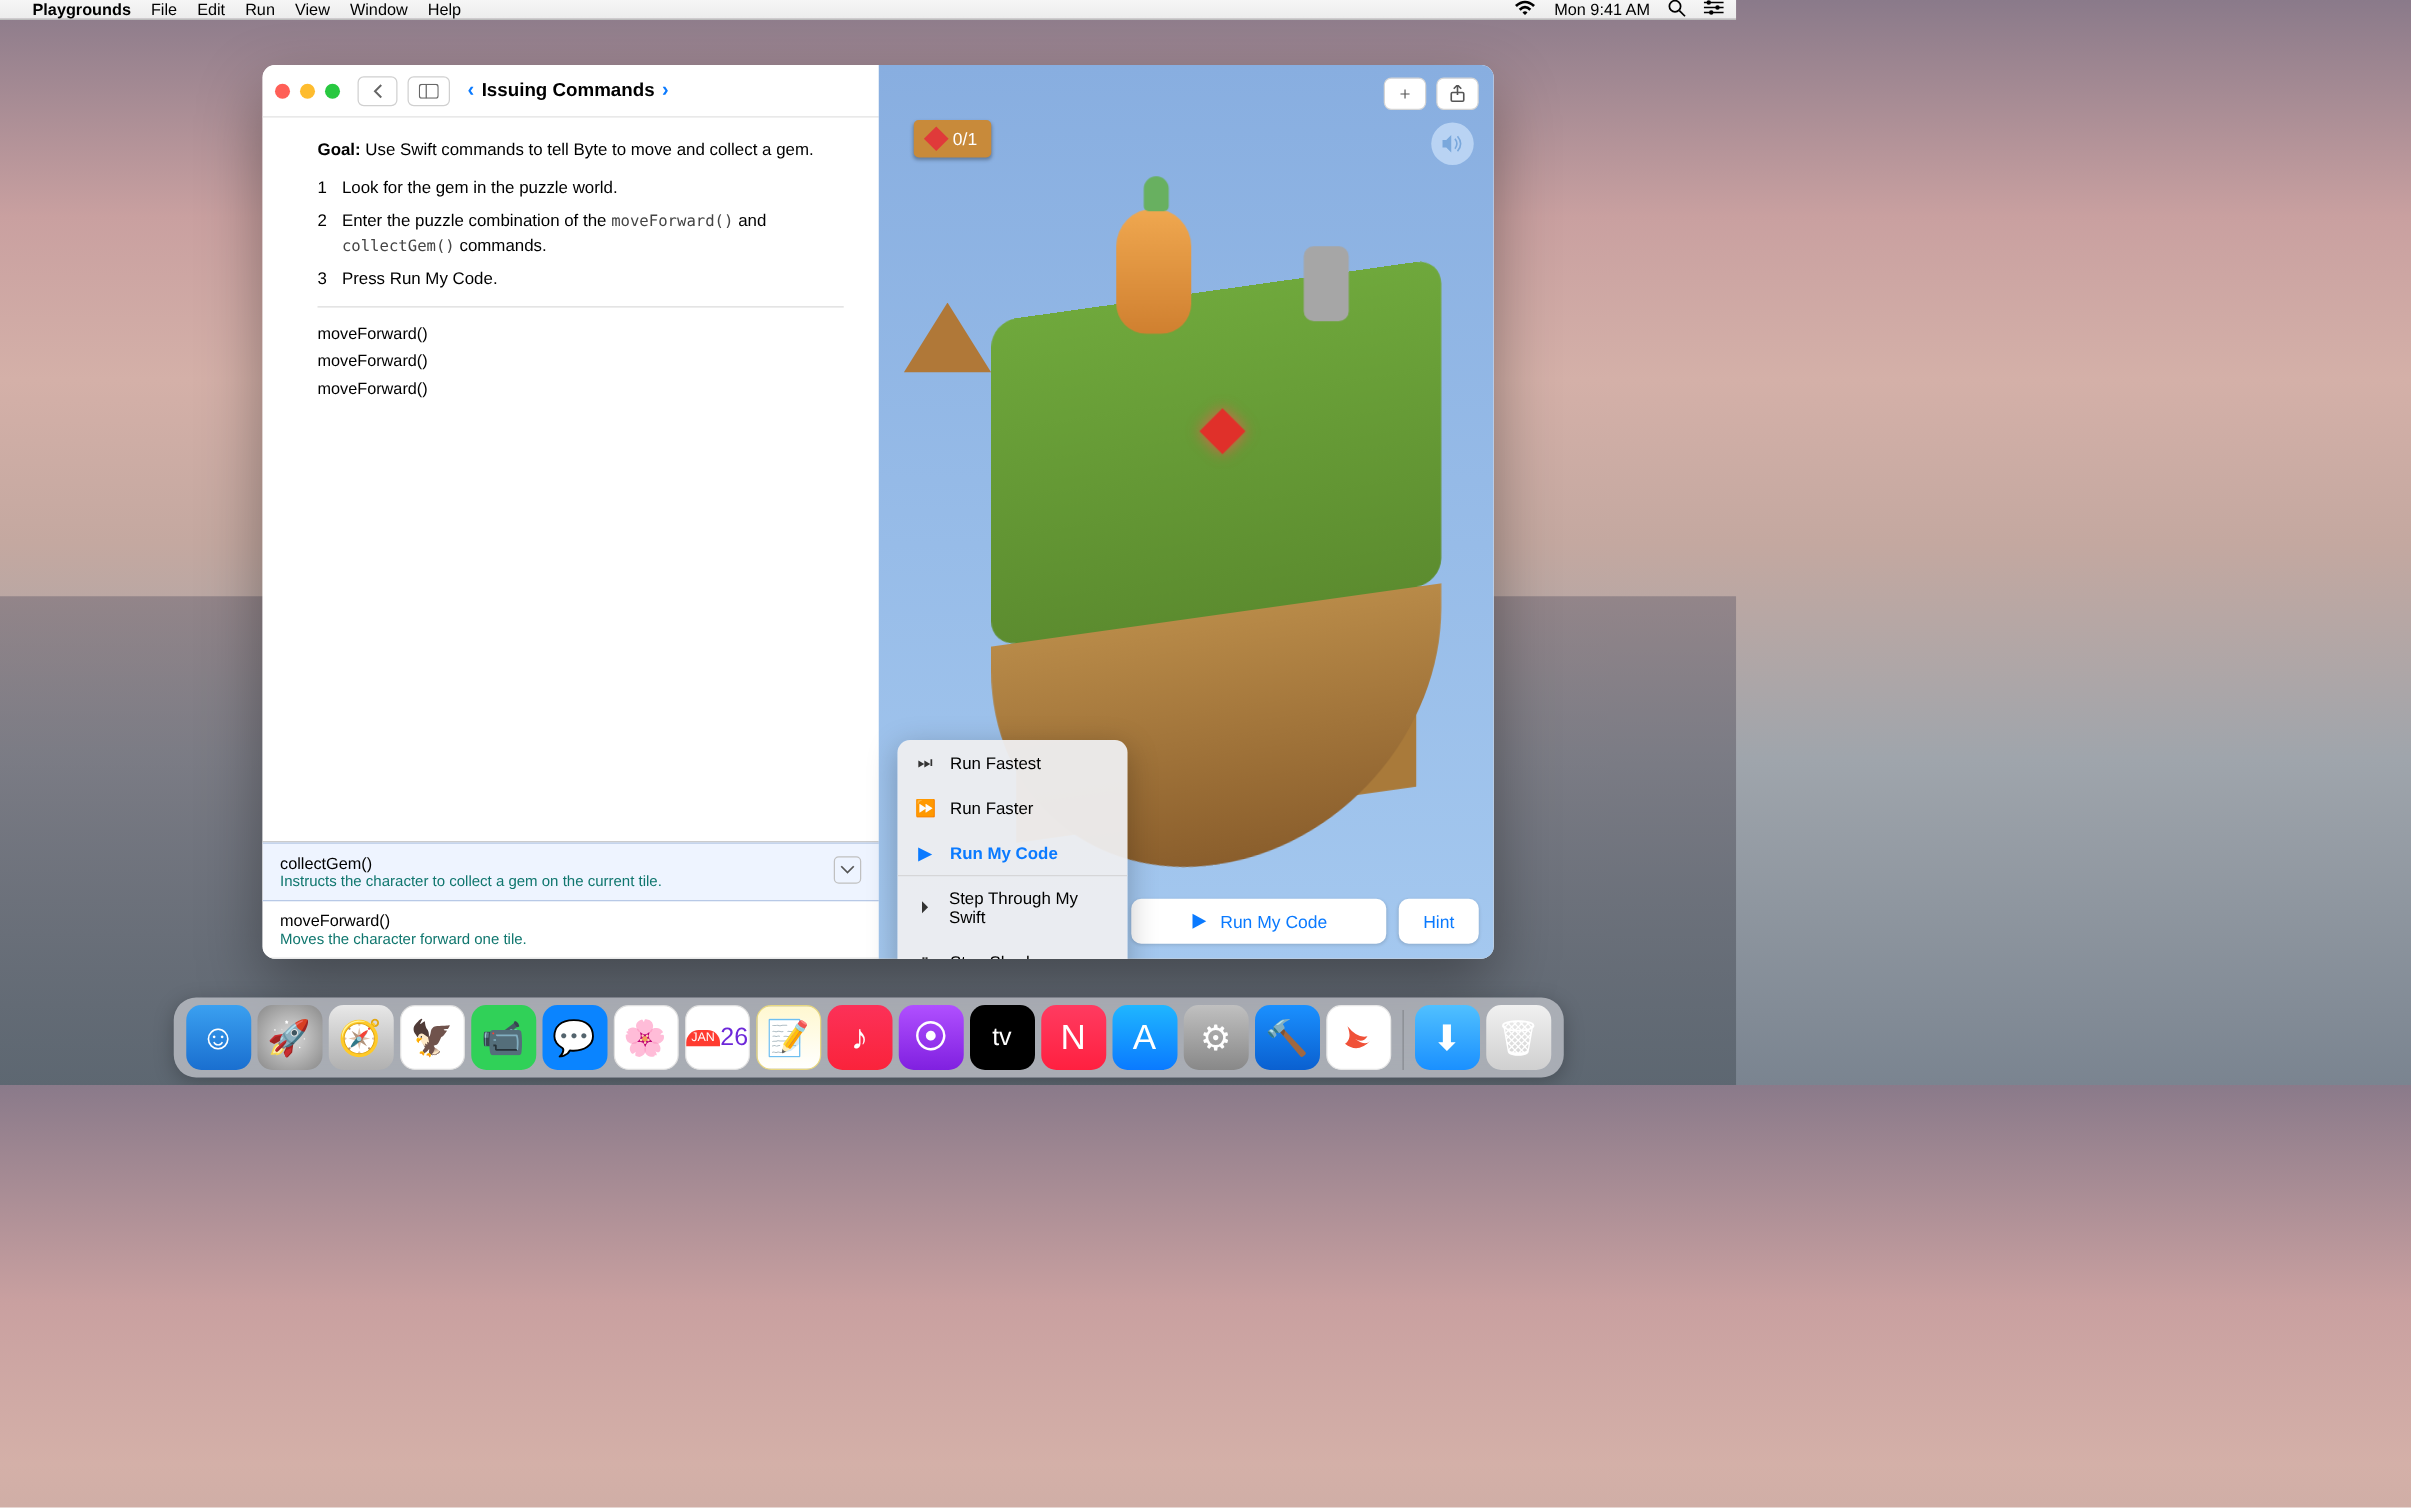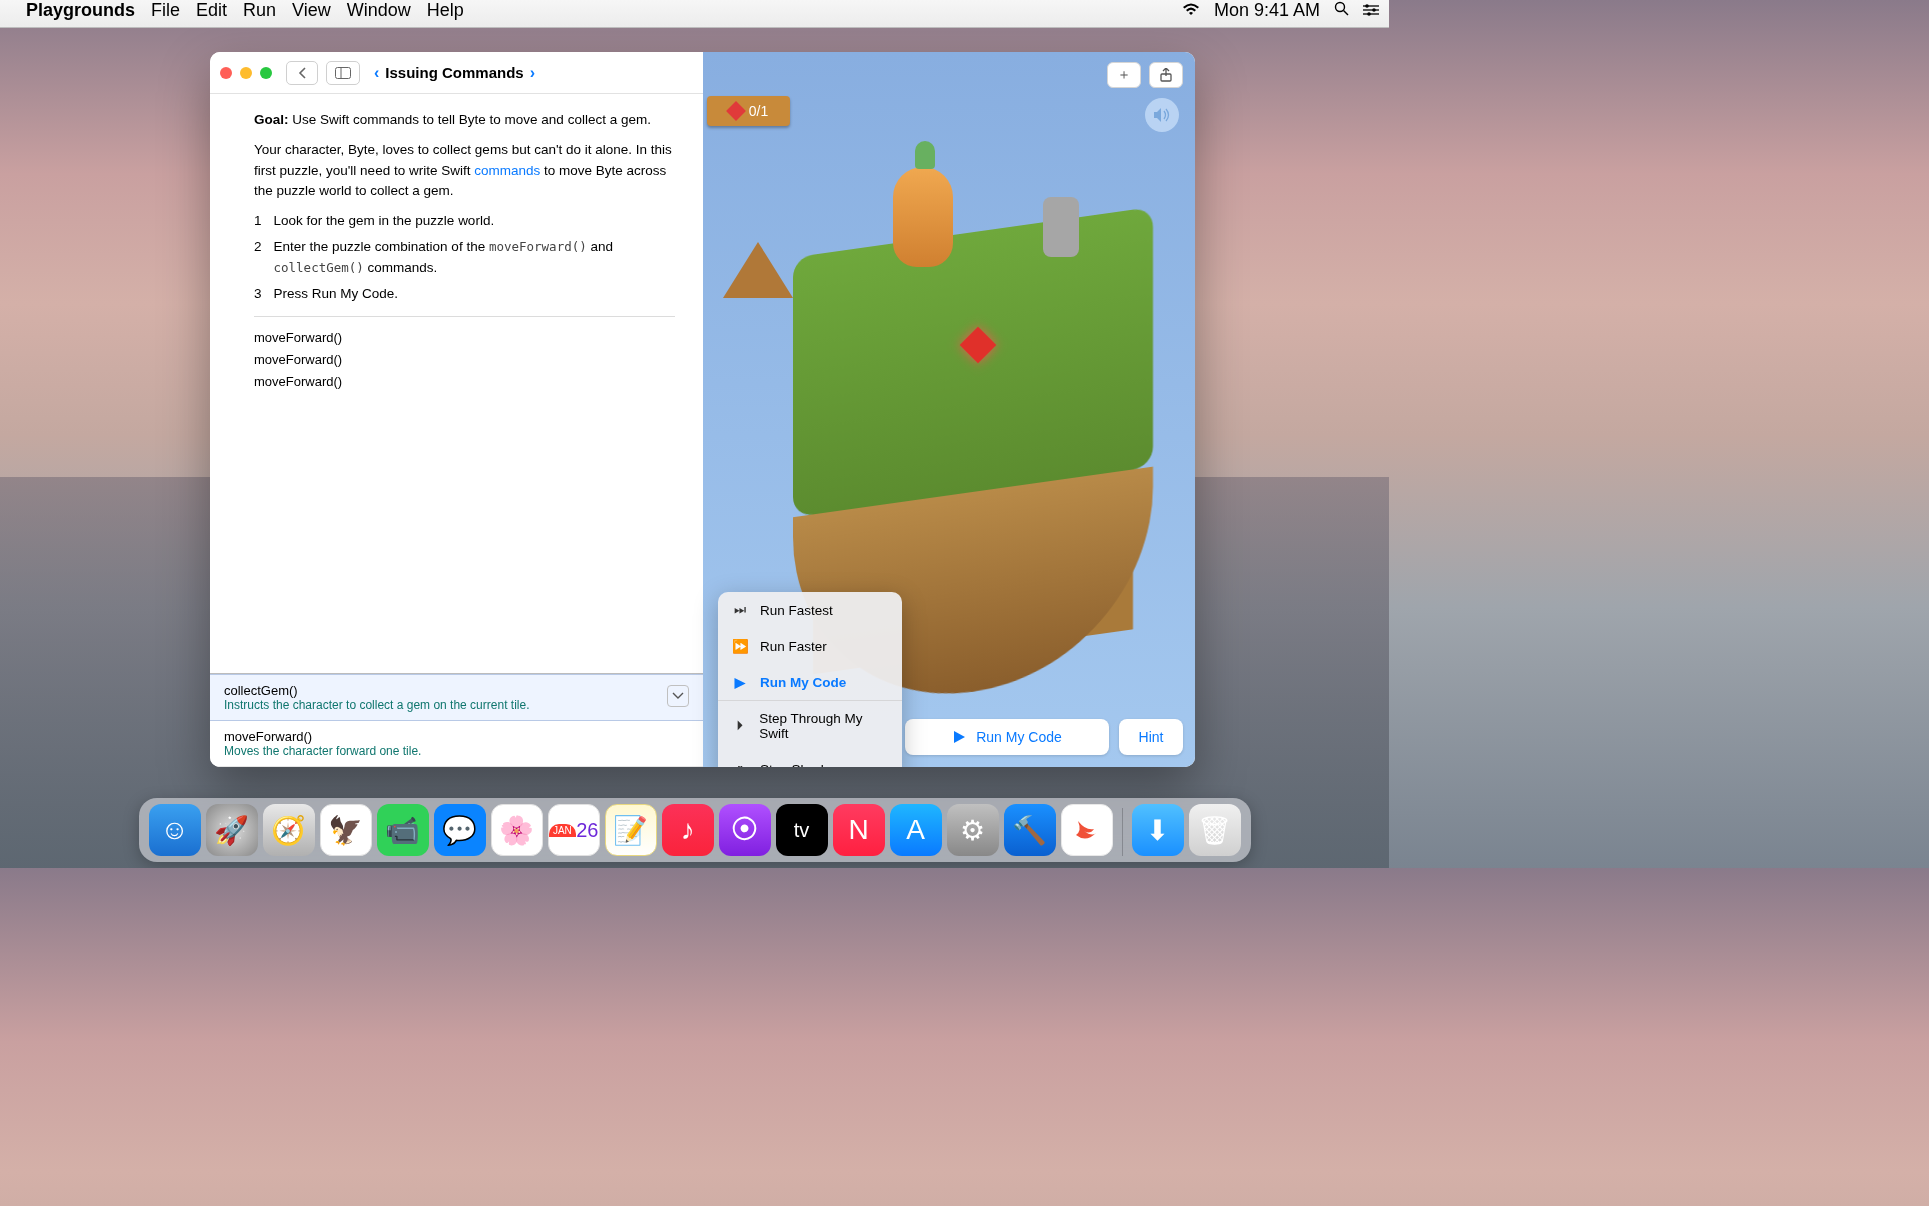--- a/index.html
+++ b/index.html
@@ -7,24 +7,24 @@
   width: 1389px; height: 868px;
   background: linear-gradient(180deg, #8a7a8a 0%, #c9a0a0 20%, #d4b0a8 35%, #c4a8a0 50%, #9fa5ac 70%, #7a8490 100%);
   position: relative; overflow: hidden;
 }
 .desktop-bg { position:absolute; inset:0; z-index:0; }
 .desktop-bg::after { content:""; position:absolute; left:0; right:0; top:55%; height:45%;
   background: linear-gradient(180deg, rgba(120,110,120,0.6), rgba(90,100,110,0.9)); }
 
 
 .menubar {
-  position: relative; z-index: 10; height: 28px;
+  position: relative; z-index: 10; height: 16px;
   background: linear-gradient(#f6f6f6, #ececec);
   border-bottom: 1px solid #bdbdbd;
-  display:flex; align-items:flex-start; padding:0 10px; font-size:18px; color:#000;
+  display:flex; align-items:center; padding:0 10px; font-size:13px; color:#000;
 }
 .menubar .left { display:flex; align-items:center; gap:16px; }
 .menubar .left .appname { font-weight:600; }
 .menubar .right { margin-left:auto; display:flex; align-items:center; gap:14px; }
 .apple-logo { font-size:14px; }
 
 
 .window {
   position:absolute; left:210px; top:52px; width:985px; height:715px;
   background:#fff; border-radius:10px; overflow:hidden; z-index:5;
@@ -62,21 +62,21 @@
 .sugg-row.active { background:#eef4ff; border-bottom:1px solid #b8c9e6; border-top:1px solid #b8c9e6; }
 .sugg-name { font-size:13px; color:#000; }
 .sugg-desc { font-size:12px; color:#0f766e; }
 .sugg-chev { position:absolute; right:14px; top:10px; width:22px; height:22px; border:1px solid #c0c0c0;
   border-radius:4px; display:flex; align-items:center; justify-content:center; color:#555; font-size:12px; }
 
 
 .right-toolbar { position:absolute; top:10px; right:12px; display:flex; gap:8px; z-index:3; }
 .rbtn { width:34px; height:26px; background:#fff; border:1px solid #d5d5d5; border-radius:6px;
   display:flex; align-items:center; justify-content:center; color:#555; font-size:14px; }
-.gem-counter { position:absolute; top:44px; left:4px; width:83px; height:30px;
+.gem-counter { position:absolute; top:44px; left:28px; width:62px; height:30px;
   background:#c88a3a; border-radius:4px; display:flex; align-items:center; justify-content:center;
   color:#fff; font-size:14px; box-shadow:0 2px 3px rgba(0,0,0,0.3); z-index:3; }
 .gem-counter .gemico { width:14px; height:14px; background:#e03a3a; transform:rotate(45deg); margin-right:6px; }
 .speaker-btn { position:absolute; top:46px; right:16px; width:34px; height:34px; border-radius:50%;
   background:rgba(190,215,245,0.9); display:flex; align-items:center; justify-content:center; color:#7aa8dc; z-index:3; }
 
 
 .scene { position:absolute; inset:0; z-index:1; }
 .island { position:absolute; left:90px; top:180px; width:360px; height:260px;
   background:linear-gradient(#6fa83c, #5c8c2f); border-radius:20px; transform:skewY(-8deg) rotateX(2deg);
@@ -211,23 +211,20 @@
         <span class="chev">‹</span>
         <span>Issuing Commands</span>
         <span class="chev">›</span>
       </div>
     </div>
 
     <div class="content">
       <p>
         <strong>Goal:</strong><span> Use Swift commands to tell Byte to move and collect a gem.</span>
       </p>
-      <p>
-        <span>Your character, Byte, loves to collect gems but can't do it alone. In this first puzzle, you'll need to write Swift </span><a href="#">commands</a><span> to move Byte across the puzzle world to collect a gem.</span>
-      </p>
       <ol>
         <li>
             <span class="num">1</span>
             <span>Look for the gem in the puzzle world.</span>
           </li>
         <li>
             <span class="num">2</span>
           <span>
             <span>Enter the puzzle combination of the </span><code>moveForward()</code><span> and </span><code>collectGem()</code><span> commands.</span>
           </span>

